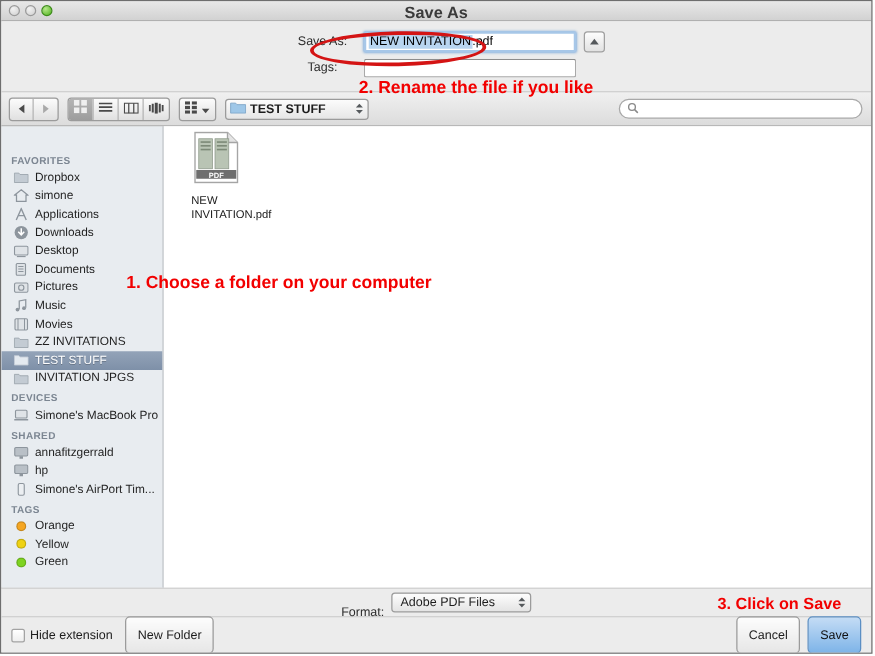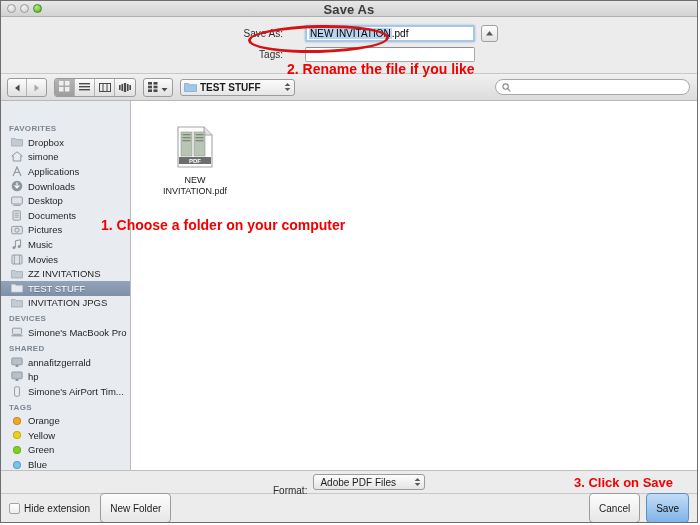--- a/index.html
+++ b/index.html
@@ -65,22 +65,22 @@
   }
   .field-row {
     display: flex;
     align-items: center;
     justify-content: flex-start;
     margin-bottom: 5px;
     padding-left: 232px;
   }
   .field-label {
     font-size: 10px; color: #2c2c2c;
-    width: 50px; text-align: right;
-    margin-right: 22px;
+    width: 50px; text-align: center;
+    margin-right: 8px;
     flex: 0 0 50px;
   }
   .text-input {
     width: 170px; height: 15px;
     border: 1px solid #a9a9a9;
     border-top-color: #8d8d8d;
     background: #fff;
     border-radius: 2px;
     font-size: 10px;
     display: flex; align-items: center;
@@ -221,23 +221,23 @@
   .sb-icon { width: 12px; height: 12px; flex: 0 0 12px; display:flex; align-items:center; justify-content:center;}
   .dot { width: 8px; height: 8px; border-radius: 50%; border: 1px solid rgba(0,0,0,.18); box-sizing: border-box;}
   .content {
     flex: 1 1 auto;
     background: #fff;
     position: relative;
     overflow: hidden;
   }
   .file-tile {
     position: absolute;
-    left: 22px; top: 25px;
+    left: 22px; top: 4px;
     width: 84px;
-    text-align: center;
+    text-align: left;
   }
   .file-label {
     font-size: 9px; color: #1a1a1a;
     line-height: 11px;
     margin-top: 3px;
     word-break: break-word;
   }
 
   
   .format-row {
@@ -637,26 +637,20 @@
         <span class="sb-icon">
             <span class="dot" style="background:#efd213"></span>
           </span>
         <span>Yellow</span>
       </div>
       <div class="sb-item">
         <span class="sb-icon">
             <span class="dot" style="background:#7ed321"></span>
           </span>
         <span>Green</span>
-      </div>
-      <div class="sb-item">
-        <span class="sb-icon">
-            <span class="dot" style="background:#77c2ef"></span>
-          </span>
-        <span>Blue</span>
       </div>
 
     </div>
 
     <div class="content">
       <div class="file-tile">
         <span>
           <svg width="40" height="42" viewBox="0 0 40 42">
             <path d="M3 1 h26 l8 8 v32 h-34 z" fill="#ffffff" stroke="#a5a5a5" stroke-width="1.1"></path>
             <path d="M29 1 v8 h8" fill="#e4e4e4" stroke="#a5a5a5" stroke-width="1.1"></path>

